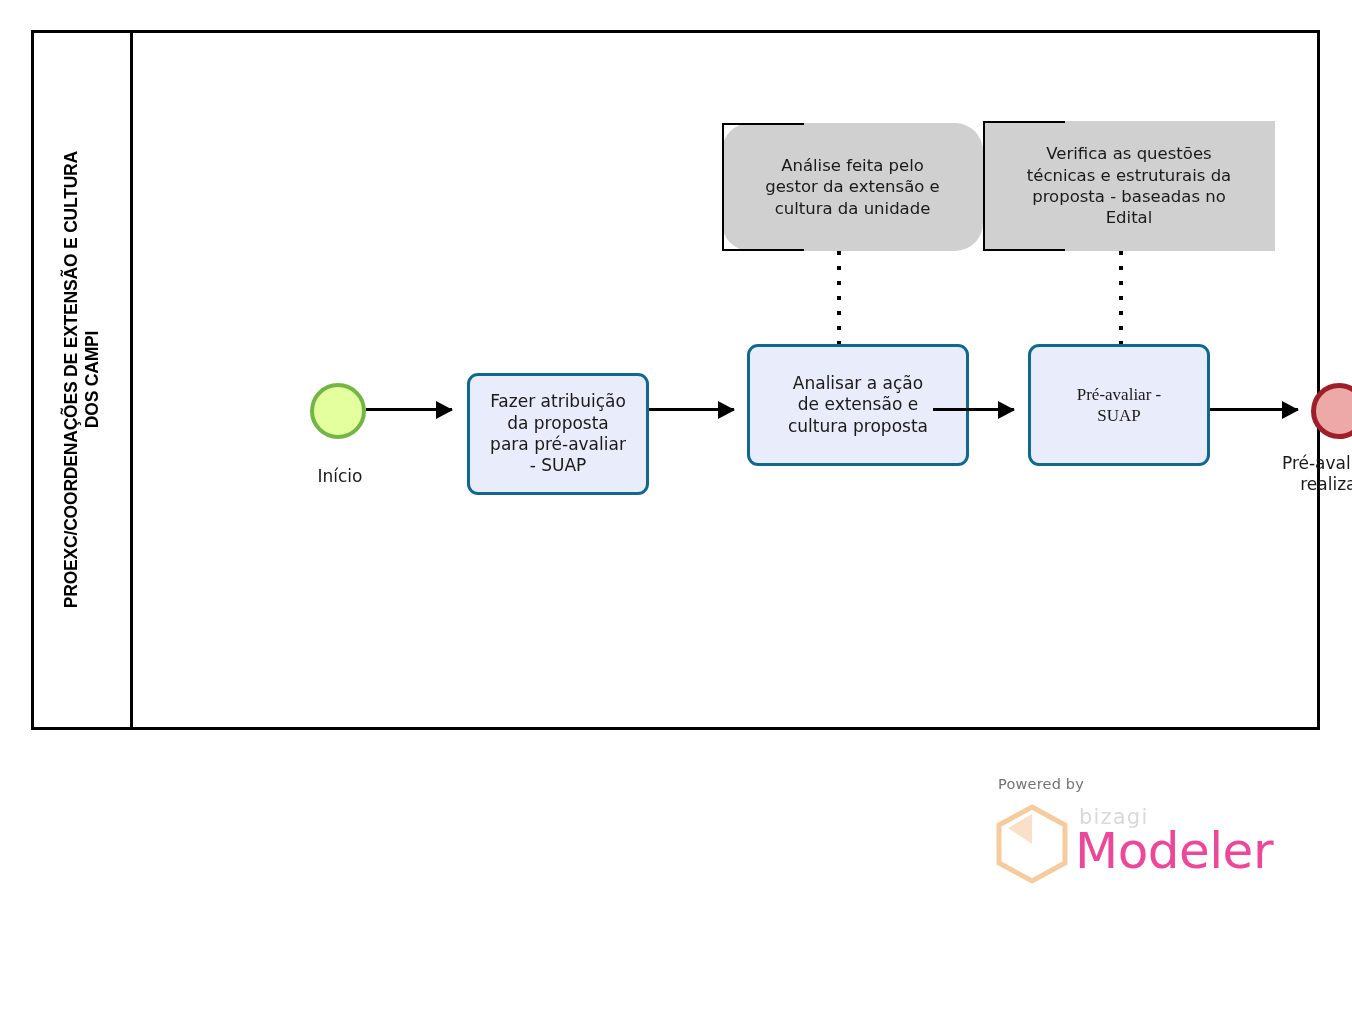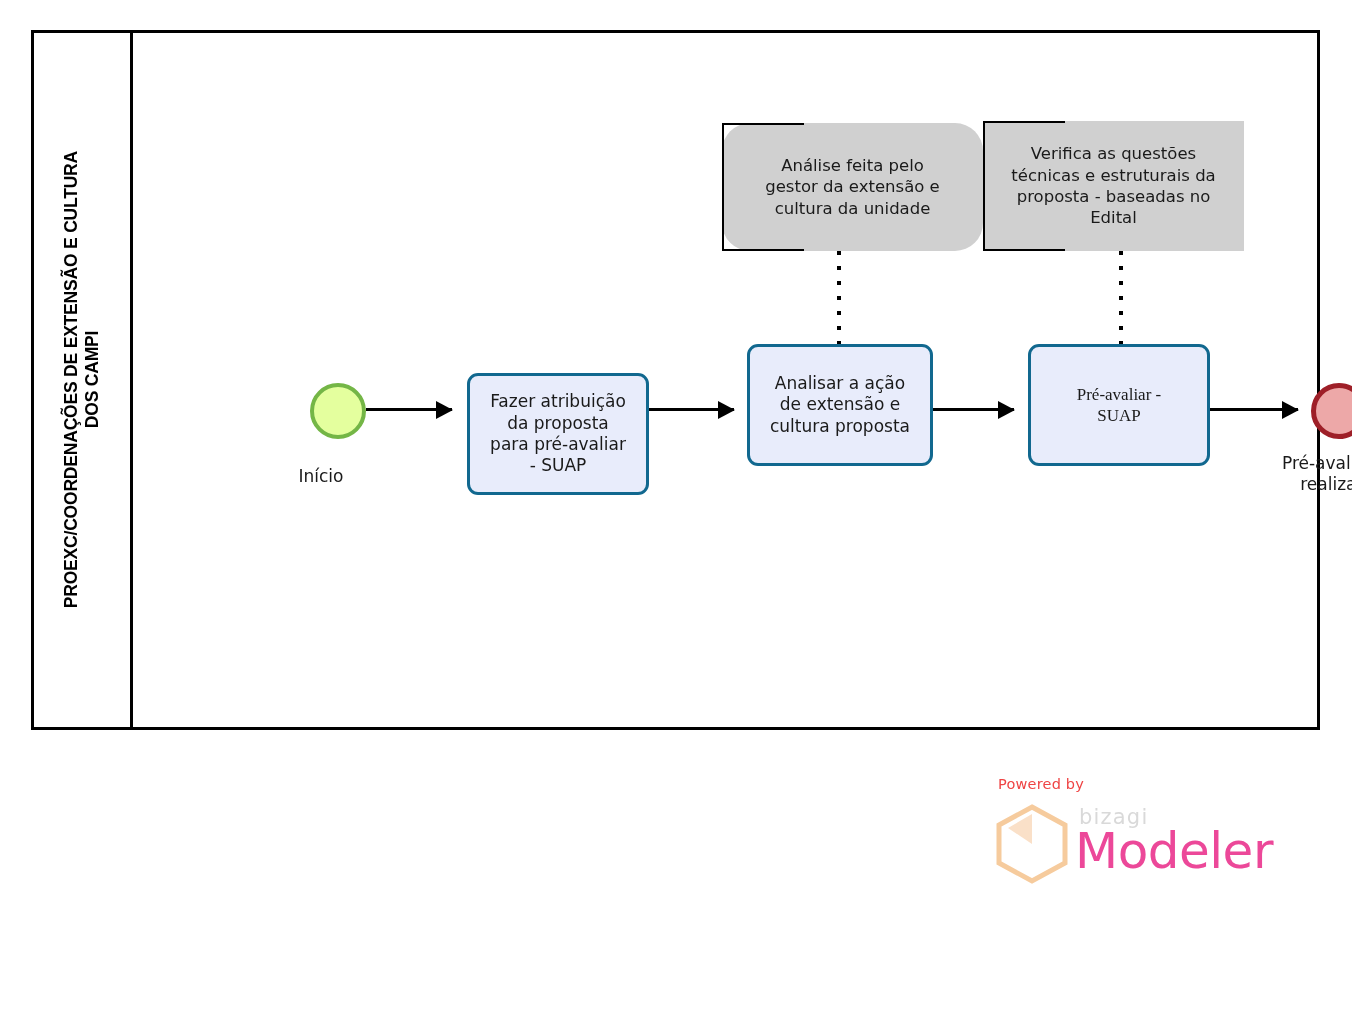--- a/index.html
+++ b/index.html
@@ -83,21 +83,21 @@
   }
   .event-label {
     position: absolute;
     text-align: center;
     font-size: 17px;
     line-height: 1.25;
     color: #1a1a1a;
     white-space: pre-line;
   }
   .event-label.start-label {
-    left: 113px;
+    left: 132px;
     top: 433px;
     width: 150px;
   }
   .event-label.end-label {
     left: 1131px;
     top: 420px;
     width: 150px;
   }
 
   .task {
@@ -110,21 +110,21 @@
     align-items: center;
     justify-content: center;
     text-align: center;
     font-size: 17px;
     line-height: 1.26;
     color: #1a1a1a;
     padding: 4px 6px;
     white-space: pre-line;
   }
   .task-1 { left: 334px; top: 311px; width: 182px; height: 122px; margin-top: 29px; }
-  .task-2 { left: 614px; top: 311px; width: 186px; height: 122px; }
+  .task-2 { left: 614px; top: 311px; width: 222px; height: 122px; }
   .task-3 { left: 895px; top: 311px; width: 182px; height: 122px; font-family: Liberation Serif, serif; }
 
   
   .annotation {
     position: absolute;
     box-sizing: border-box;
     background: #d0d0d0;
     display: flex;
     align-items: center;
     justify-content: center;
@@ -141,21 +141,21 @@
     top: 0;
     width: 82px;
     height: 100%;
     border-left: 2px solid #000000;
     border-top: 2px solid #000000;
     border-bottom: 2px solid #000000;
     box-sizing: border-box;
     pointer-events: none;
   }
   .ann-1 { left: 589px; top: 90px; width: 261px; height: 128px; border-radius: 28px; }
-  .ann-2 { left: 850px; top: 88px; width: 261px; height: 130px; }
+  .ann-2 { left: 850px; top: 88px; width: 292px; height: 130px; }
 
   
   .flow {
     position: absolute;
     height: 3px;
     background: #000000;
   }
   .flow .arrowhead {
     position: absolute;
     right: -1px;
@@ -188,21 +188,21 @@
     top: 776px;
     width: 270px;
     height: 110px;
     user-select: none;
   }
   .wm-powered {
     position: absolute;
     left: 3px;
     top: 0px;
     font-size: 14.5px;
-    color: #ef4444;
+    color: #737373;
     letter-spacing: 0.2px;
     font-family: "DejaVu Sans", sans-serif;
   }
   .wm-hex {
     position: absolute;
     left: 0px;
     top: 28px;
     width: 74px;
     height: 80px;
   }

